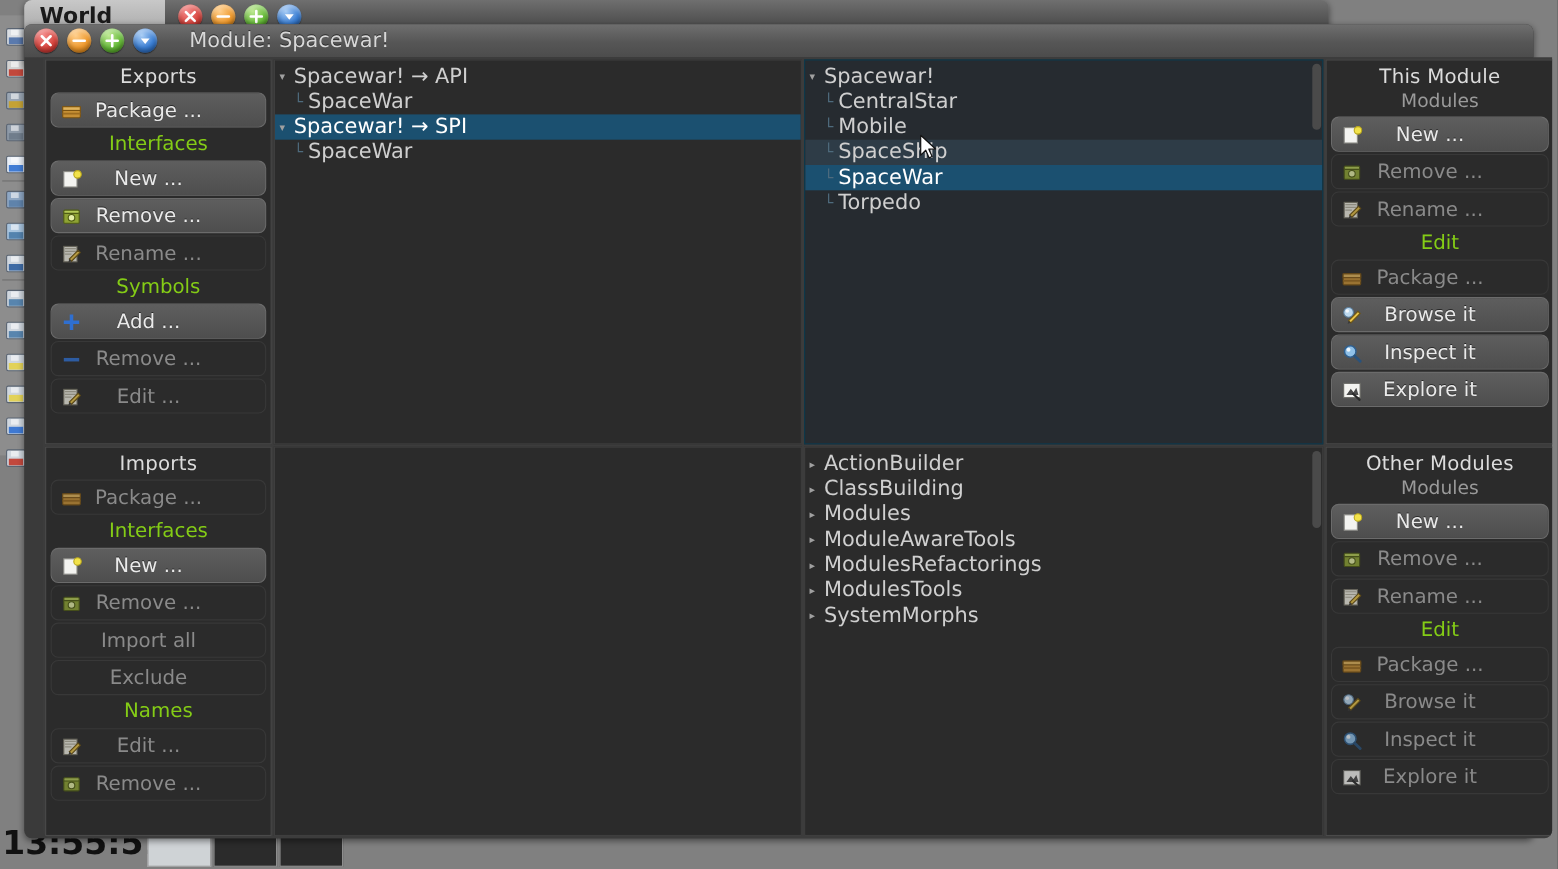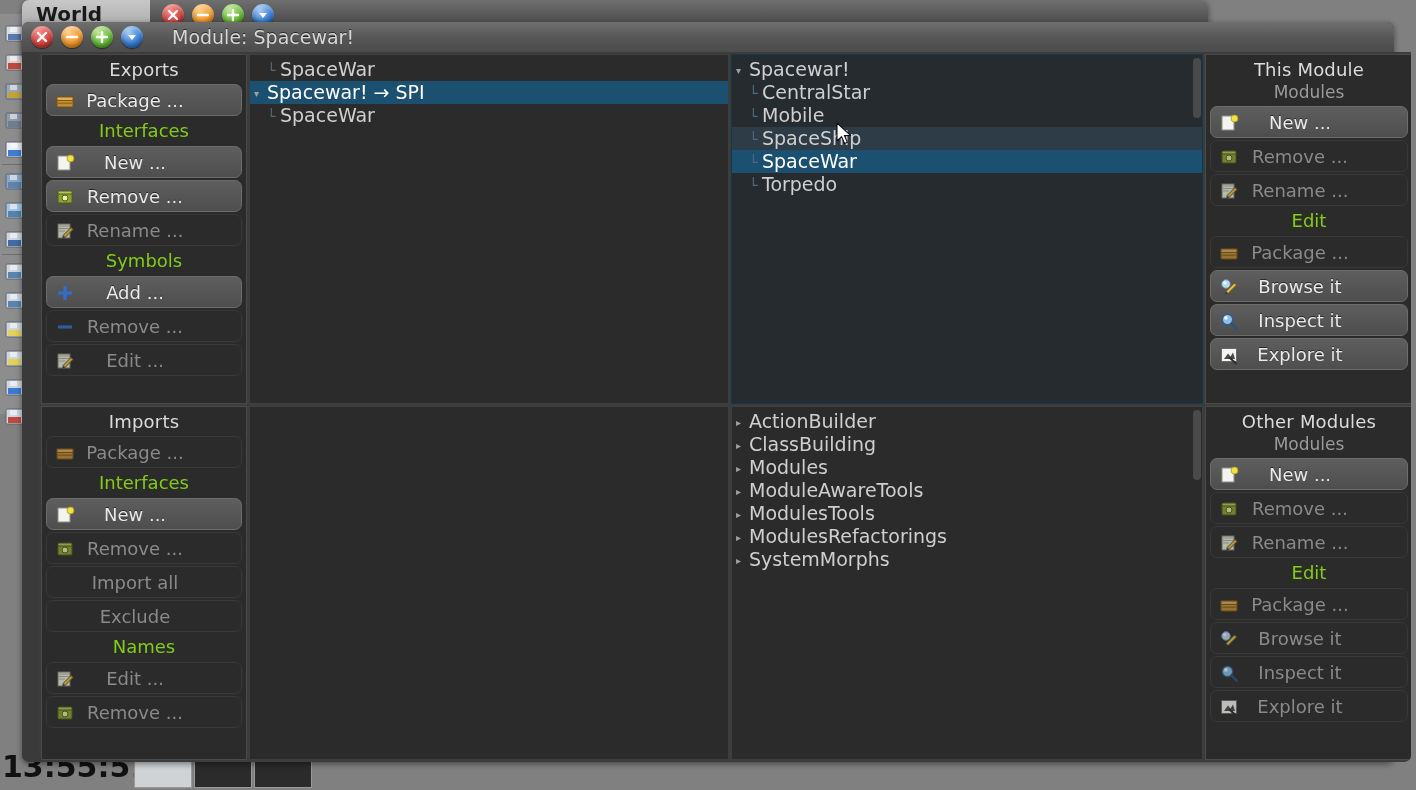--- a/index.html
+++ b/index.html
@@ -334,20 +334,21 @@
                     <path d="M10 16.5 L18 8.5 L16 6.5 L8 14.5 Z" fill="#e8c34a" stroke="#6d5412"></path>
                     <path d="M8 14.5 L10 16.5 L7.2 17.4 Z" fill="#3a3a3a"></path>
                   </svg></span>
                 <span class="lab">Edit ...</span>
               </div>
             </div>
         </div>
 
         <div class="cell listpane plain" id="pane-exports-tree">
           <div id="exports-tree" style="padding-top: 3px;">
+              <div class="row"><span class="tri">▾</span><span>Spacewar! → API</span></div>
               <div class="row" style="padding-left: 17px;"><span class="elbow">└</span><span>SpaceWar</span></div>
               <div class="row sel"><span class="tri">▾</span><span>Spacewar! → SPI</span></div>
               <div class="row" style="padding-left: 17px;"><span class="elbow">└</span><span>SpaceWar</span></div>
             </div>
         </div>
 
         <div class="cell listpane" id="pane-module-tree">
           <div id="module-tree" style="padding-top: 3px;">
               <div class="row"><span class="tri">▾</span><span>Spacewar!</span></div>
               <div class="row" style="padding-left: 17px;"><span class="elbow">└</span><span>CentralStar</span></div>
@@ -483,22 +484,22 @@
         <div class="cell listpane plain" id="pane-imports-tree">
           <div id="imports-tree" style="padding-top: 3px;"></div>
         </div>
 
         <div class="cell listpane plain" id="pane-other-tree">
           <div id="other-tree" style="padding-top: 3px;">
               <div class="row"><span class="tri">▸</span><span>ActionBuilder</span></div>
               <div class="row"><span class="tri">▸</span><span>ClassBuilding</span></div>
               <div class="row"><span class="tri">▸</span><span>Modules</span></div>
               <div class="row"><span class="tri">▸</span><span>ModuleAwareTools</span></div>
+              <div class="row"><span class="tri">▸</span><span>ModulesRefactorings</span></div>
               <div class="row"><span class="tri">▸</span><span>ModulesTools</span></div>
-              <div class="row"><span class="tri">▸</span><span>ModulesRefactorings</span></div>
               <div class="row"><span class="tri">▸</span><span>SystemMorphs</span></div>
             </div>
           <div class="vscroll">
               <div class="thumb" style="top:2px;height:70px;"></div>
             </div>
         </div>
 
         <div class="cell btncol" id="pane-other-module">
           <div class="col-head">Other Modules</div>
           <div class="col-sub">Modules</div>

